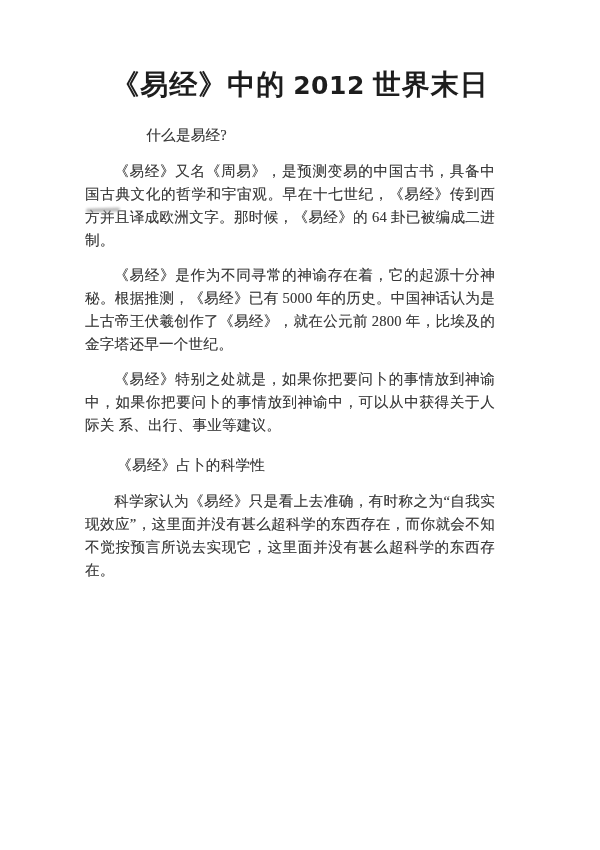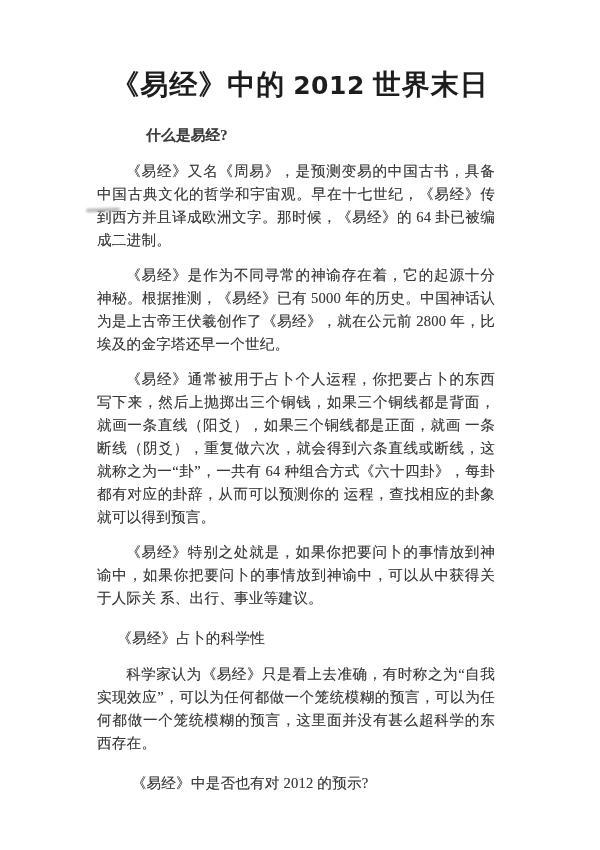--- a/index.html
+++ b/index.html
@@ -43,23 +43,23 @@
     margin: 12px 0 0 0;
     padding: 0;
     font-size: 14.6px;
     line-height: 23px;
     text-align: justify;
     text-justify: inter-ideograph;
     letter-spacing: 0.2px;
     color: #3a3a3a;
     text-shadow: 0 0 0.4px rgba(40,40,40,0.45);
   }
-  .para { text-indent: 2em; margin-left: 12px; }
+  .para { text-indent: 2em; }
   .h { margin: 17px 0 13px 0; text-align: left; }
-  .h-what { text-indent: 4.2em; font-weight: bold; }
+  .h-what { text-indent: 4.2em; }
   .h-science { text-indent: 2.2em; font-family: Liberation Serif, serif; }
   .h-2012 { text-indent: 3.2em; }
   .smudge {
     position: absolute;
     left: 86px;
     top: 144px;
     width: 34px;
     height: 4px;
     background: #a8a8a8;
     border-radius: 2px;
@@ -78,24 +78,22 @@
   <div class="smudge"></div>
 
   <div class="content">
 
     <p class="h h-what">什么是易经?</p>
 
     <p class="para">《易经》又名《周易》，是预测变易的中国古书，具备中国古典文化的哲学和宇宙观。早在十七世纪，《易经》传到西方并且译成欧洲文字。那时候，《易经》的 64 卦已被编成二进制。</p>
 
     <p class="para">《易经》是作为不同寻常的神谕存在着，它的起源十分神秘。根据推测，《易经》已有 5000 年的历史。中国神话认为是上古帝王伏羲创作了《易经》，就在公元前 2800 年，比埃及的金字塔还早一个世纪。</p>
 
-    <p class="para">《易经》通常被用于占卜个人运程，你把要占卜的东西写下来，然后上抛掷出三个铜钱，如果三个铜线都是背面，就画一条直线（阳爻），如果三个铜线都是正面，就画 一条断线（阴爻），重复做六次，就会得到六条直线或断线，这就称之为一“卦”，一共有 64 种组合方式《六十四卦》，每卦都有对应的卦辞，从而可以预测你的 运程，查找相应的卦象就可以得到预言。</p>
 
     <p class="para">《易经》特别之处就是，如果你把要问卜的事情放到神谕中，如果你把要问卜的事情放到神谕中，可以从中获得关于人际关 系、出行、事业等建议。</p>
 
     <p class="h h-science">《易经》占卜的科学性</p>
 
-    <p class="para">科学家认为《易经》只是看上去准确，有时称之为“自我实现效应”，可以为任何都做一个笼统模糊的预言，可以为任何都做一个笼统模糊的预言，这里面并没有甚么超科学的东西存在。</p>
+    <p class="para">科学家认为《易经》只是看上去准确，有时称之为“自我实现效应”，这里面并没有甚么超科学的东西存在，而你就会不知不觉按预言所说去实现它，这里面并没有甚么超科学的东西存在。</p>
 
-    <p class="h h-2012">《易经》中是否也有对 2012 的预示?</p>
 
   </div>
 </div>
 
 </body></html>

